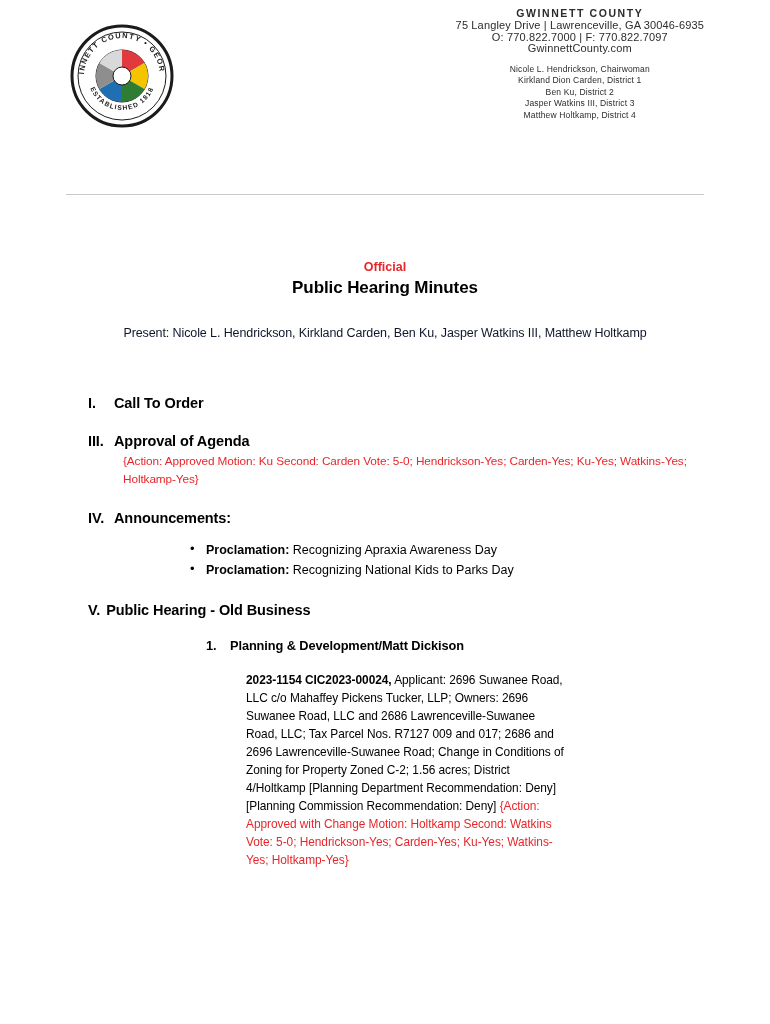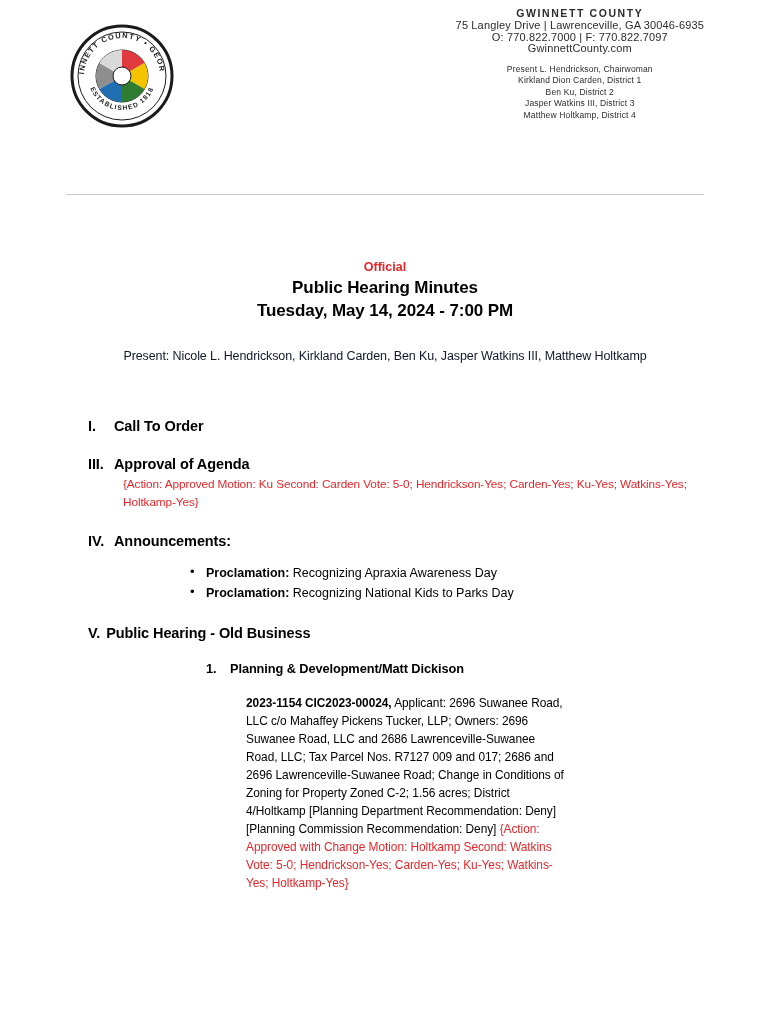--- a/index.html
+++ b/index.html
@@ -210,34 +210,33 @@
         </text>
       </svg>
     </div>
 
     <div class="letterhead-text">
       <div class="lh-county">GWINNETT COUNTY</div>
       <div class="lh-addr">75 Langley Drive | Lawrenceville, GA 30046-6935</div>
       <div class="lh-addr">O: 770.822.7000 | F: 770.822.7097</div>
       <div class="lh-addr">GwinnettCounty.com</div>
       <div class="lh-gap"></div>
-      <div class="lh-member">Present L. Hendrickson, Chairwoman</div>
+      <div class="lh-member">Nicole L. Hendrickson, Chairwoman</div>
       <div class="lh-member">Kirkland Dion Carden, District 1</div>
       <div class="lh-member">Ben Ku, District 2</div>
       <div class="lh-member">Jasper Watkins III, District 3</div>
       <div class="lh-member">Matthew Holtkamp, District 4</div>
     </div>
   </div>
 
   <div class="rule"></div>
 
   <div class="title-block">
     <div class="official">Official</div>
     <div class="doc-title">Public Hearing Minutes</div>
-    <div class="doc-date">Tuesday, May 14, 2024 - 7:00 PM</div>
     <div class="present">Present: Nicole L. Hendrickson, Kirkland Carden, Ben Ku, Jasper Watkins III, Matthew Holtkamp</div>
   </div>
 
   <div class="body">
 
     <div class="section">
       <div class="sec-head">
         <span class="num">I.</span><span>Call To Order</span>
       </div>
     </div>

